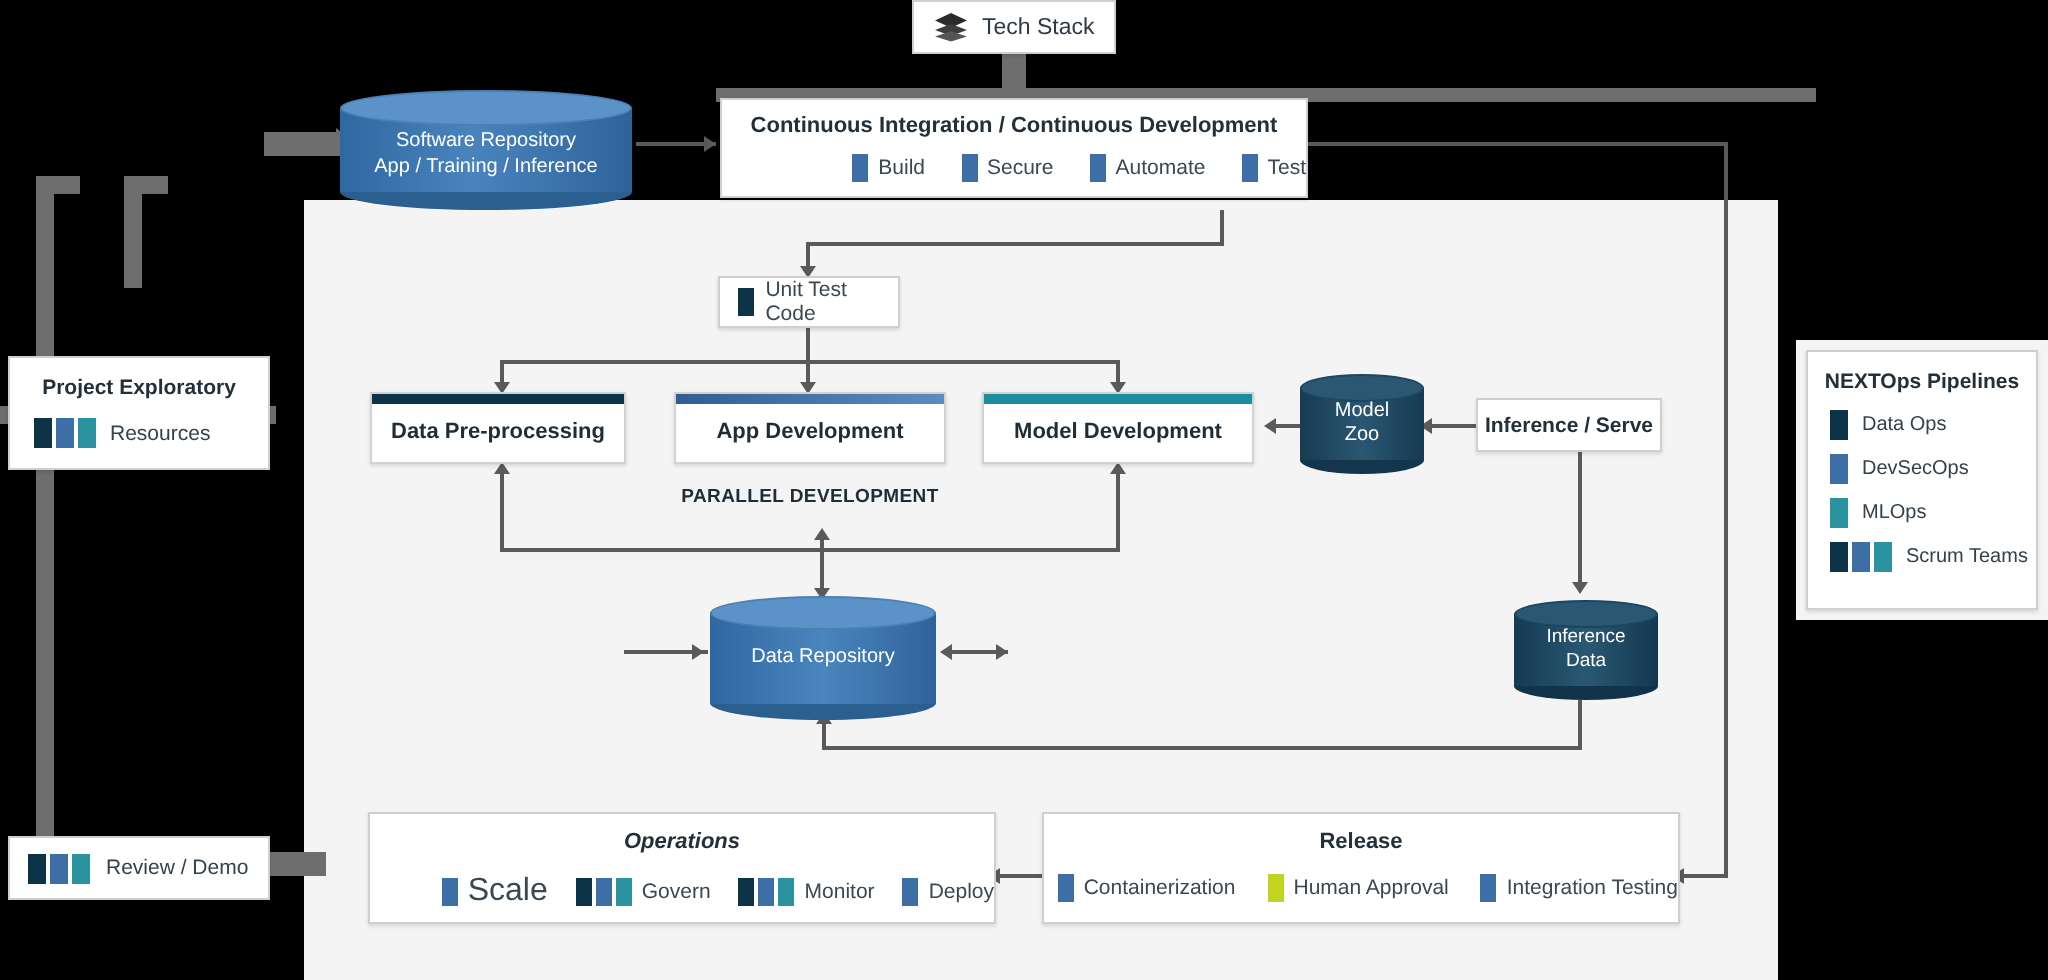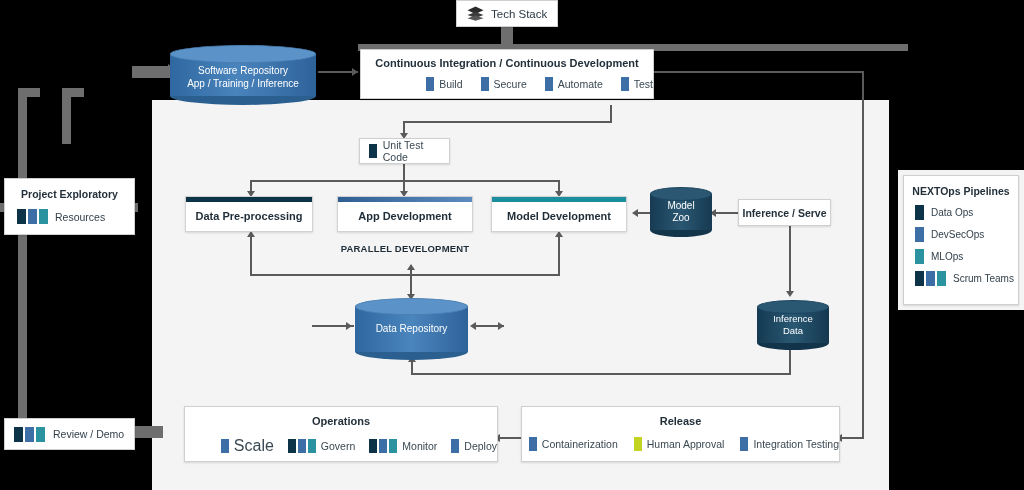--- a/index.html
+++ b/index.html
@@ -237,21 +237,21 @@
     <div class="bot" style="bottom:0;height:14px;background:#12344a;"></div>
     <div class="body" style="top:7px;bottom:7px;background:linear-gradient(to right,#153a52,#2a5873 50%,#143850);"></div>
     <div class="top" style="top:0;height:14px;background:#2a5873;border:1px solid #1c4560;box-sizing:border-box;"></div>
     <div class="txt" style="top:13px;font-size:9.5px;line-height:12px;">
       <span>Inference</span><br>
       <span>Data</span>
     </div>
   </div>
 
   <div class="box" style="left:184px;top:406px;width:314px;height:56px;">
-    <div class="box-title" style="font-size:11px;margin-top:8px;">Operations</div>
+    <div class="box-title" style="font-size:11px;margin-top:8px;font-style:italic;">Operations</div>
     <div class="chip-row" style="margin-top:10px;gap:14px;">
       <span class="chip">
         <i class="sw sw-blue" style="width:8px;height:14px;margin-right:5px;"></i>
         <span class="lbl" style="font-size:16px;">Scale</span>
       </span>
       <span class="chip">
         <span style="display:flex;gap:2px;margin-right:5px;">
           <i class="sw sw-navy" style="width:8px;height:14px;"></i>
           <i class="sw sw-blue" style="width:8px;height:14px;"></i>
           <i class="sw sw-teal" style="width:8px;height:14px;"></i>

